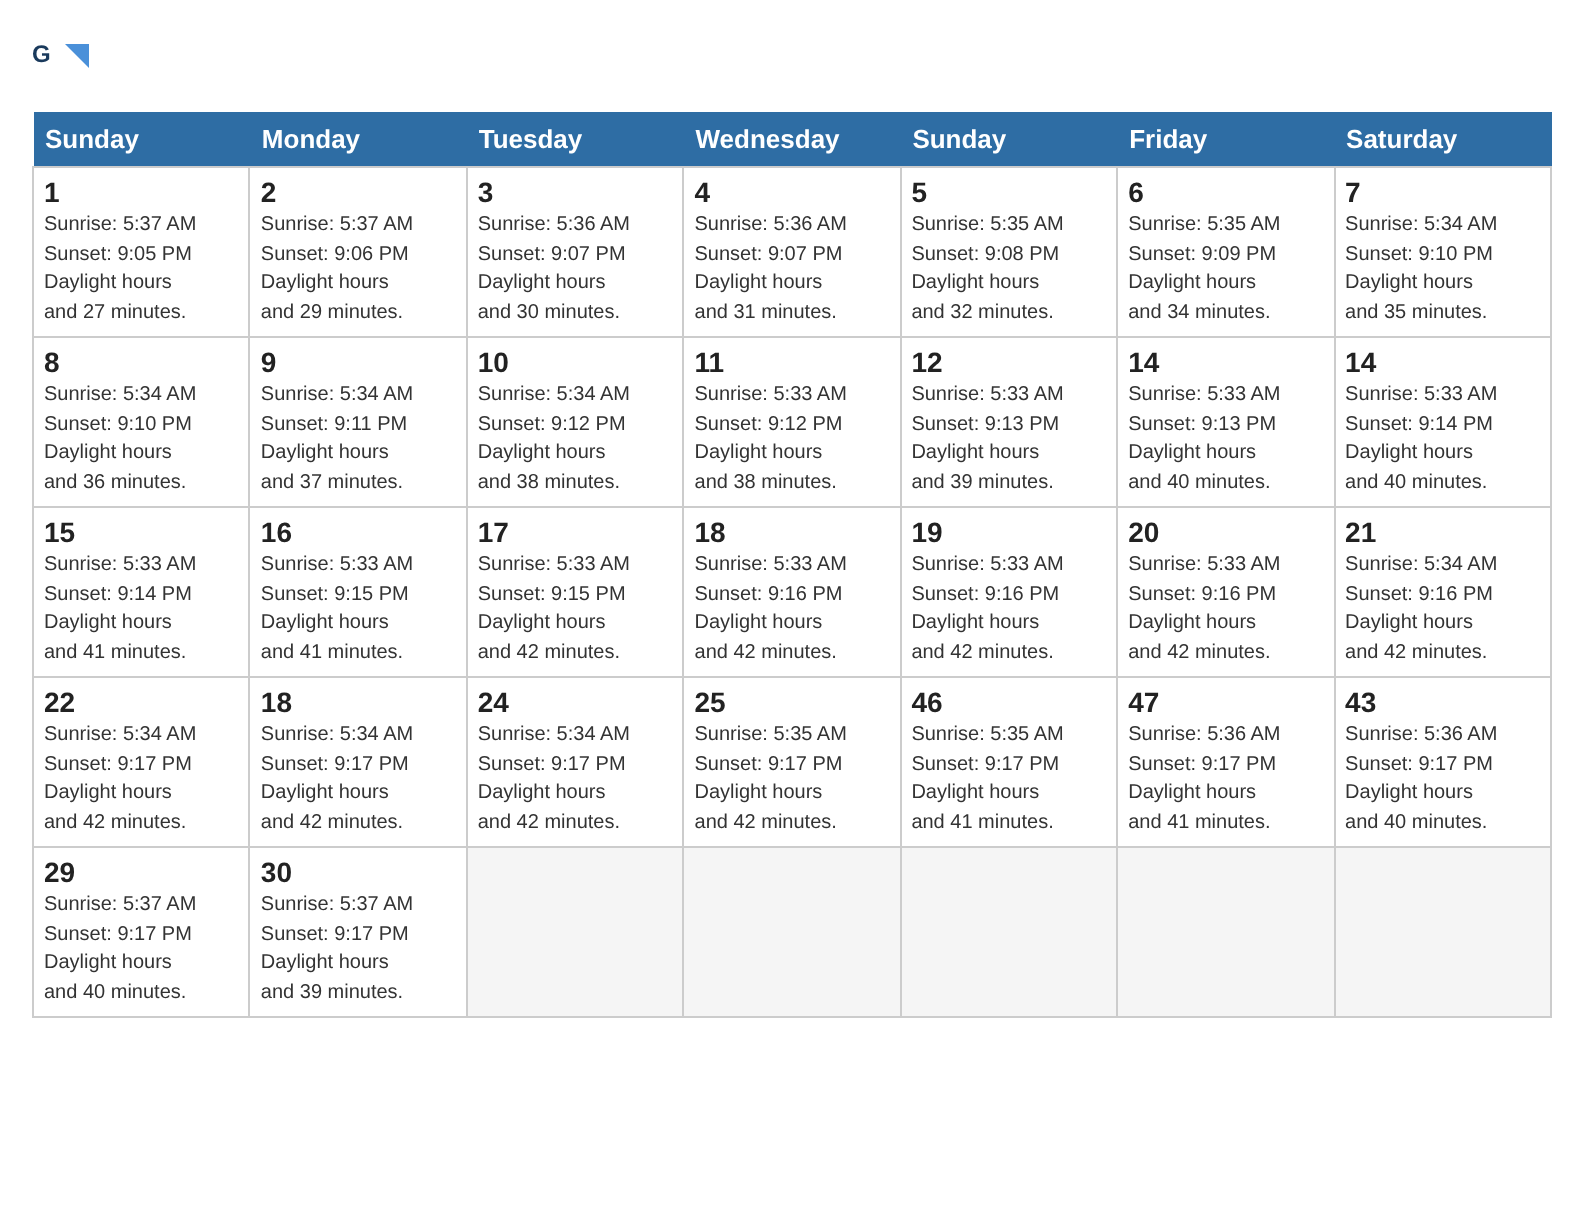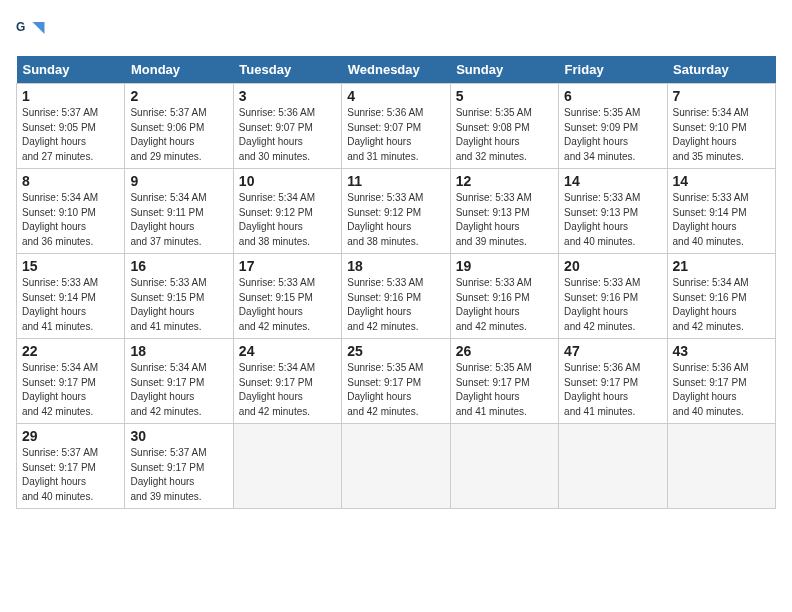--- a/index.html
+++ b/index.html
@@ -340,21 +340,21 @@
         <td>
           <span class="day-num">25</span>
           <div class="day-info">
             Sunrise: 5:35 AM<br>
             Sunset: 9:17 PM<br>
             Daylight hours<br>
             and 42 minutes.
           </div>
         </td>
         <td>
-          <span class="day-num">26</span>
+          <span class="day-num">46</span>
           <div class="day-info">
             Sunrise: 5:35 AM<br>
             Sunset: 9:17 PM<br>
             Daylight hours<br>
             and 41 minutes.
           </div>
         </td>
         <td>
           <span class="day-num">47</span>
           <div class="day-info">

